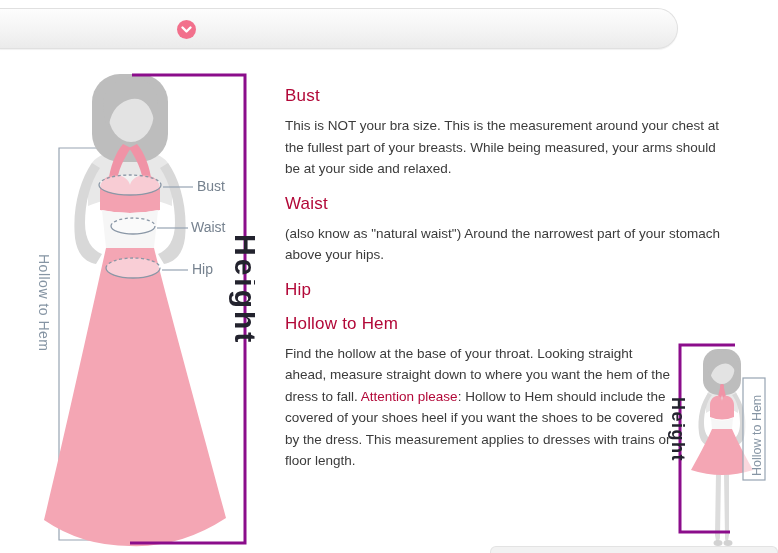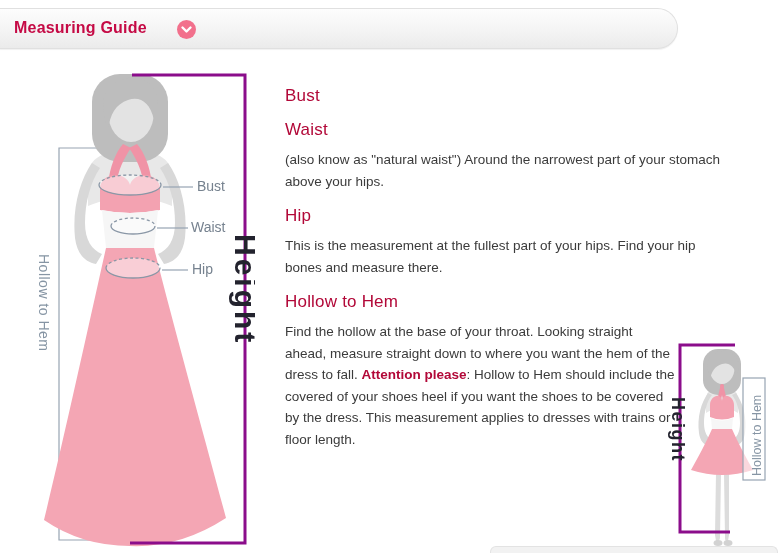--- a/index.html
+++ b/index.html
@@ -25,41 +25,40 @@
   .col{position:absolute;left:285px;top:86px;width:444px;}
   .sec h3{
     font-size:17px;font-weight:normal;color:#b20838;
     margin:14px 0 9px 0;letter-spacing:0.2px;
   }
   .sec:first-child h3{margin-top:0;}
   .sec p{
     margin:0;font-size:13.5px;line-height:21.5px;color:#3b3b3b;
   }
   .sec.hollow p{width:392px;}
-  .attn{color:#b20838;font-weight:bold;}
+  .attn{color:#b20838;font-weight:normal;}
   
   .fig-main{position:absolute;left:30px;top:58px;}
   .fig-small{position:absolute;left:650px;top:335px;}
   svg text{font-family:"Liberation Sans","DejaVu Sans",sans-serif;}
   
   .next-bar{
     position:absolute;left:490px;top:546px;width:288px;height:7px;
     background:#f2f2f2;border:1px solid #e3e3e3;border-bottom:none;
     border-radius:6px 6px 0 0;box-sizing:border-box;
   }
 </style>
 </head>
 <body>
 
 <div class="page">
 
   <div class="next-bar"></div>
 
   <div class="header-bar">
-    <span class="header-title">Measuring Guide</span>
     <span class="chevron-wrap">
       <svg width="19" height="19" viewBox="0 0 19 19">
         <circle cx="9.5" cy="9.5" r="9.5" fill="#f2708c"></circle>
         <polyline points="5.5,7.5 9.5,11.5 13.5,7.5" fill="none" stroke="#ffffff" stroke-width="2.4" stroke-linecap="round" stroke-linejoin="round"></polyline>
       </svg>
     </span>
   </div>
 
   <div class="fig-main">
     <svg width="225" height="495" viewBox="0 0 225 495">
@@ -132,28 +131,28 @@
       <text transform="translate(111,141) rotate(-90)" font-size="12.5" fill="#8695a4">Hollow to Hem</text>
 
       <polyline points="85,10 30,10 30,197 80,197" fill="none" stroke="#8b0d8b" stroke-width="3"></polyline>
       <text transform="translate(22,62) rotate(90)" font-size="18" font-weight="bold" letter-spacing="1.5" fill="#23232e">Height</text>
     </svg>
   </div>
 
   <div class="col">
     <div class="sec">
       <h3>Bust</h3>
+      <p>This is NOT your bra size. This is the measurement around your chest at the fullest part of your breasts. While being measured, your arms should be at your side and relaxed.</p>
     </div>
     <div class="sec">
       <h3>Waist</h3>
       <p>(also know as "natural waist") Around the narrowest part of your stomach above your hips.</p>
     </div>
     <div class="sec">
       <h3>Hip</h3>
-      <p>This is the measurement at the fullest part of your hips. Find your hip bones and measure there.</p>
     </div>
     <div class="sec hollow">
       <h3>Hollow to Hem</h3>
       <p><span>Find the hollow at the base of your throat. Looking straight ahead, measure straight down to where you want the hem of the dress to fall. </span><span class="attn">Attention please</span><span>: Hollow to Hem should include the covered of your shoes heel if you want the shoes to be covered by the dress. This measurement applies to dresses with trains or floor length.</span></p>
     </div>
   </div>
 
 </div>
 
 </body></html>

